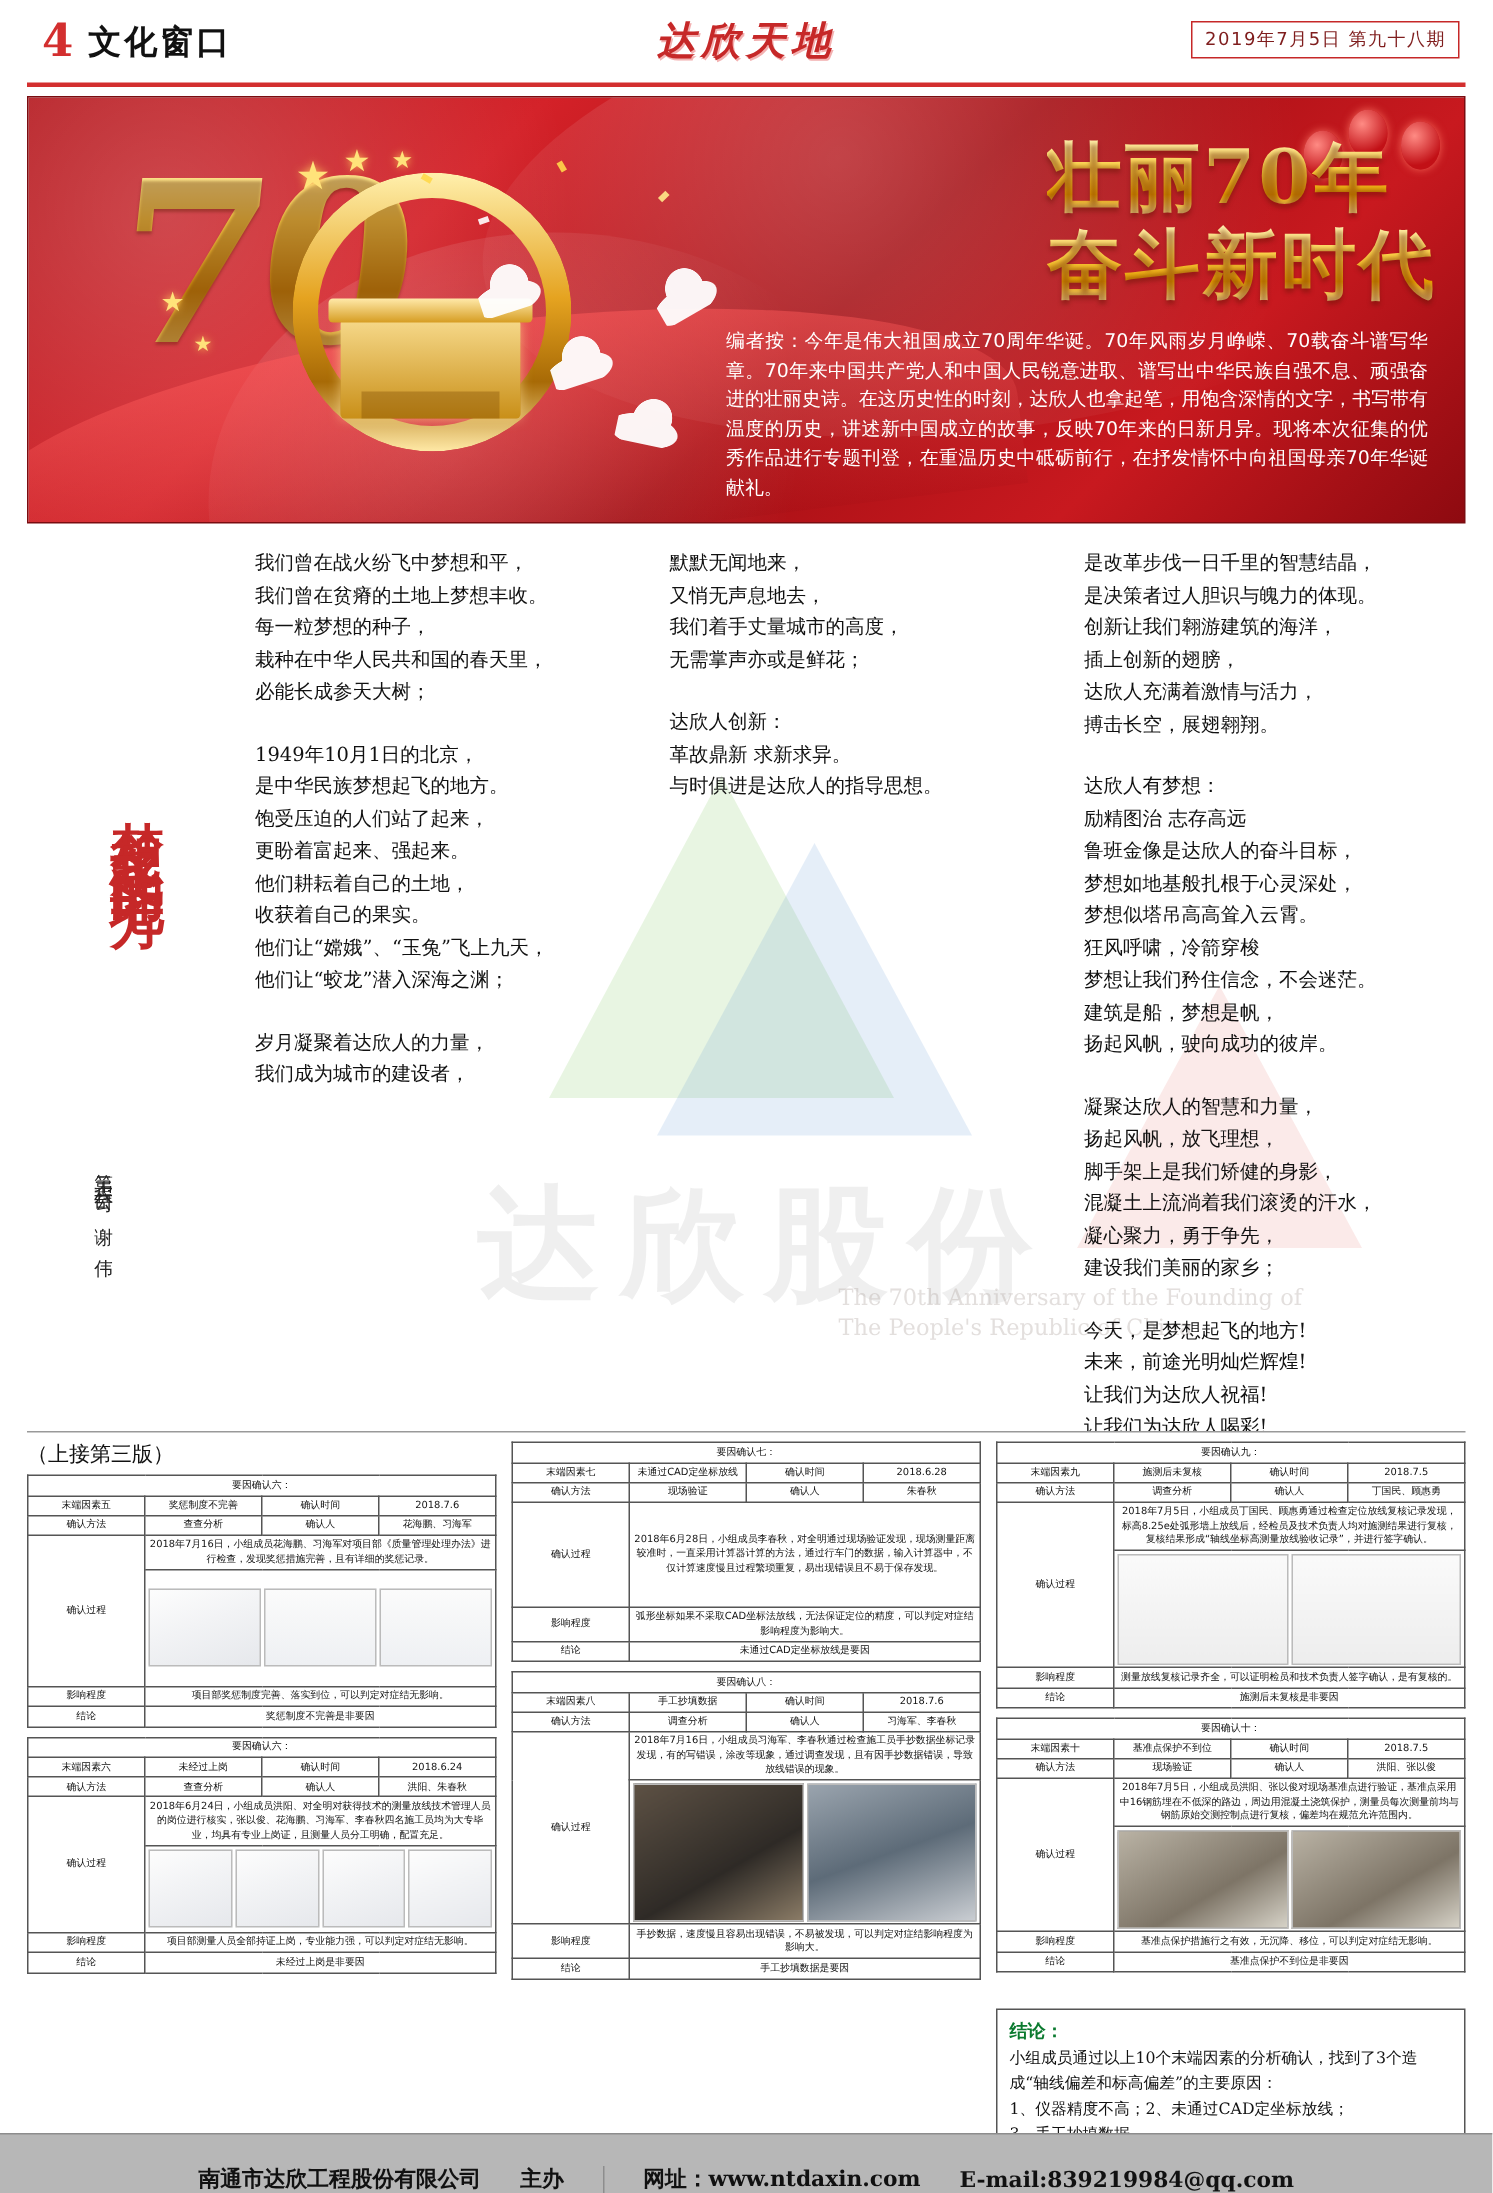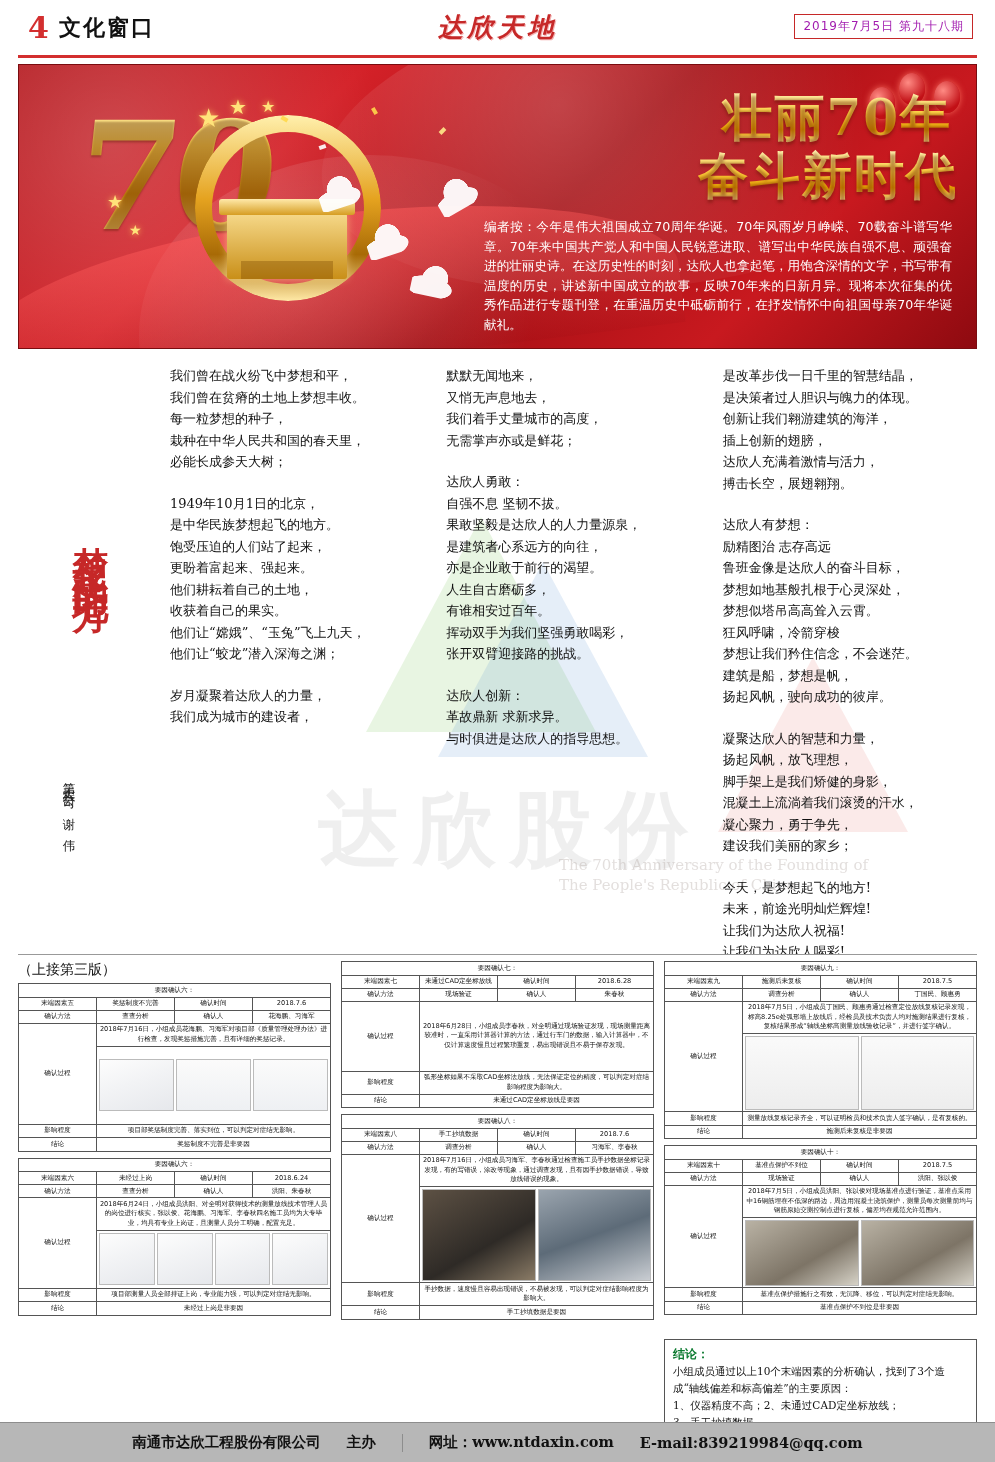--- a/index.html
+++ b/index.html
@@ -40,21 +40,21 @@
     position: absolute; left: 50%; transform: translateX(-50%);
     font-size: 26px; font-weight: bold; color: #c62828;
     letter-spacing: 4px;
     font-family: "DejaVu Serif", "Liberation Serif", serif;
     text-shadow: 1px 1px 0 #f3b1b1;
     font-style: italic;
   }
   .issue-box {
     position: absolute; right: 4px; top: 14px;
     border: 1px solid #c62828;
-    color: #a21caf;
+    color: #7f1d1d;
     font-size: 12px;
     padding: 3px 8px;
     letter-spacing: 1px;
     white-space: nowrap;
   }
 
   
   .banner {
     position: relative;
     margin-top: 6px;
@@ -120,21 +120,21 @@
     background: radial-gradient(ellipse at 40% 60%, #fff 0 58%, rgba(255,255,255,0) 60%);
     transform: rotate(-18deg);
     opacity:.95;
   }
   .dove:before{
     content:""; position:absolute; left:10px; top:-11px; width:30px; height:20px;
     background: radial-gradient(ellipse at 50% 80%, #fff 0 60%, rgba(255,255,255,0) 62%);
     transform: rotate(24deg);
   }
   .banner-title {
-    position:absolute; right: 24px; top: 24px; text-align:right;
+    position:absolute; right: 24px; top: 24px; 
   }
   .bt-l1, .bt-l2 {
     font-family: "DejaVu Serif", "Liberation Serif", serif;
     font-weight: bold;
     font-size: 50px; line-height: 58px;
     background: linear-gradient(180deg,#fff6c2 0%,#ffd54a 38%,#e8a100 70%,#fff0b5 100%);
     -webkit-background-clip:text; background-clip:text; color:transparent;
     text-shadow: 0 3px 3px rgba(90,20,0,.4);
     letter-spacing: 2px;
   }
@@ -279,21 +279,21 @@
     font-size: 10.5px; line-height: 17px; color:#111;
     font-family: "DejaVu Serif","Liberation Serif",serif;
   }
   .conclusion .ctitle { color:#0b7a2f; font-weight:bold; font-size:12px; }
   .conclusion .tail { text-align:right; display:block; margin-top:2px; }
 
   
   .footer {
     position:absolute; left:0; bottom:0; width:995px; height:40px;
     background: #b7b7b7;
-    display:flex; align-items:center; justify-content:center;
+    display:flex; align-items:flex-end; justify-content:center;
     gap: 26px;
     color:#111; font-size:14.5px; font-weight: bold;
     font-family: "DejaVu Serif","Liberation Serif",serif;
     border-top: 1px solid #8d8d8d;
   }
   .footer .sep { width:1px; height:18px; background:#8d8d8d; }
 </style>
 </head>
 <body>
 
@@ -373,29 +373,20 @@
 他们让“嫦娥”、“玉兔”飞上九天，
 他们让“蛟龙”潜入深海之渊；</p>
         <p>岁月凝聚着达欣人的力量，
 我们成为城市的建设者，</p>
       </div>
       <div class="poem-col">
         <p>默默无闻地来，
 又悄无声息地去，
 我们着手丈量城市的高度，
 无需掌声亦或是鲜花；</p>
-        <p>达欣人勇敢：
-自强不息 坚韧不拔。
-果敢坚毅是达欣人的人力量源泉，
-是建筑者心系远方的向往，
-亦是企业敢于前行的渴望。
-人生自古磨砺多，
-有谁相安过百年。
-挥动双手为我们坚强勇敢喝彩，
-张开双臂迎接路的挑战。</p>
         <p>达欣人创新：
 革故鼎新 求新求异。
 与时俱进是达欣人的指导思想。</p>
       </div>
       <div class="poem-col">
         <p>是改革步伐一日千里的智慧结晶，
 是决策者过人胆识与魄力的体现。
 创新让我们翱游建筑的海洋，
 插上创新的翅膀，
 达欣人充满着激情与活力，

